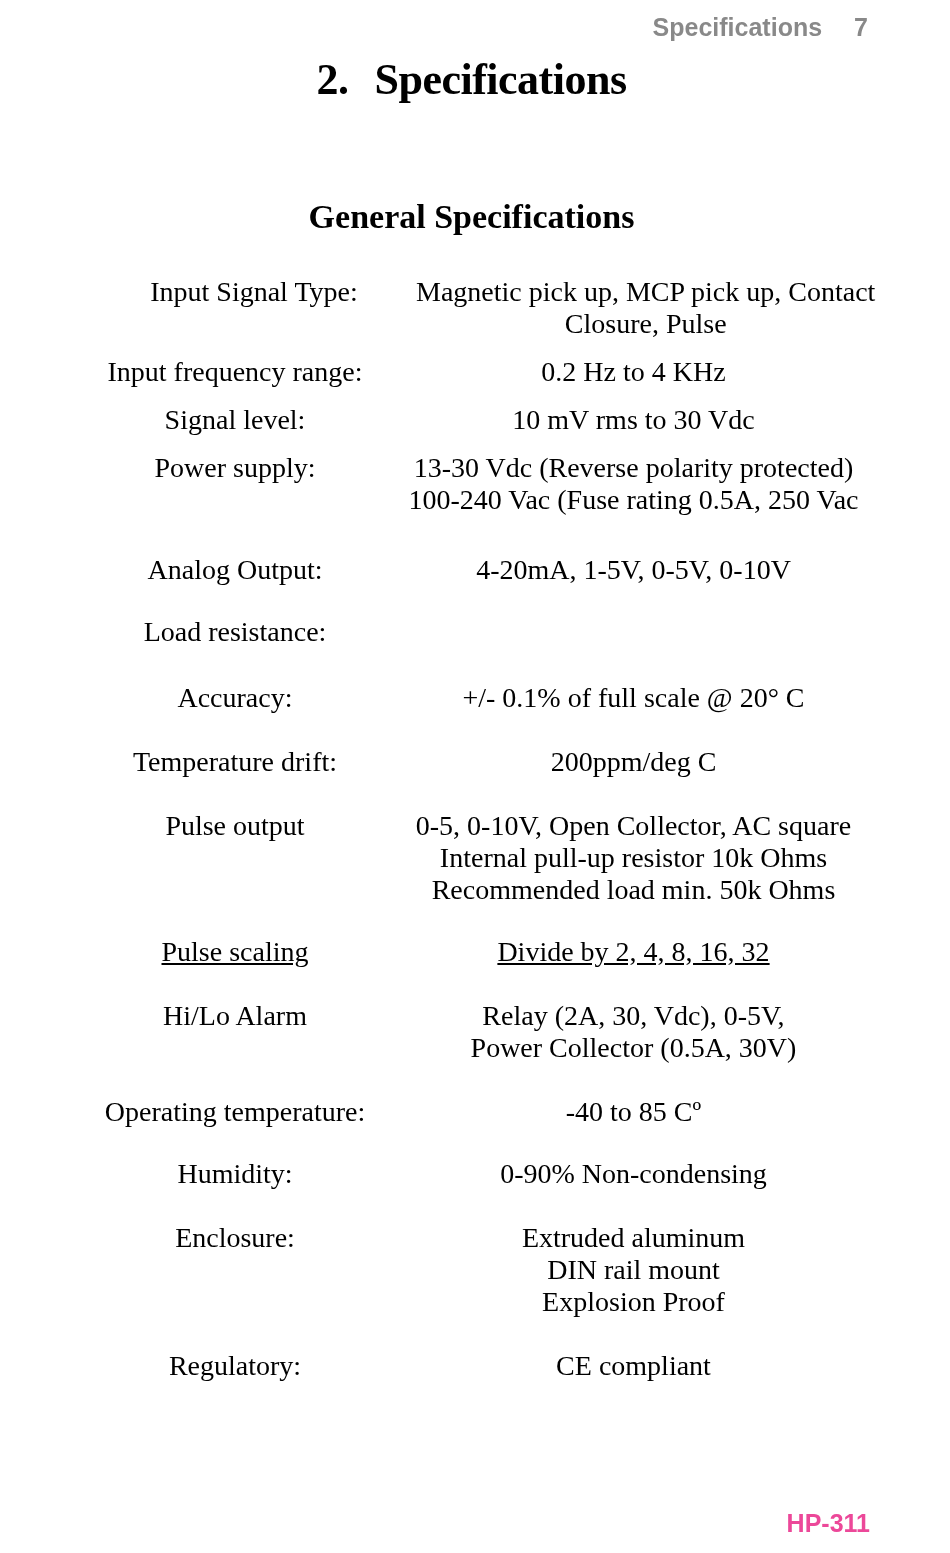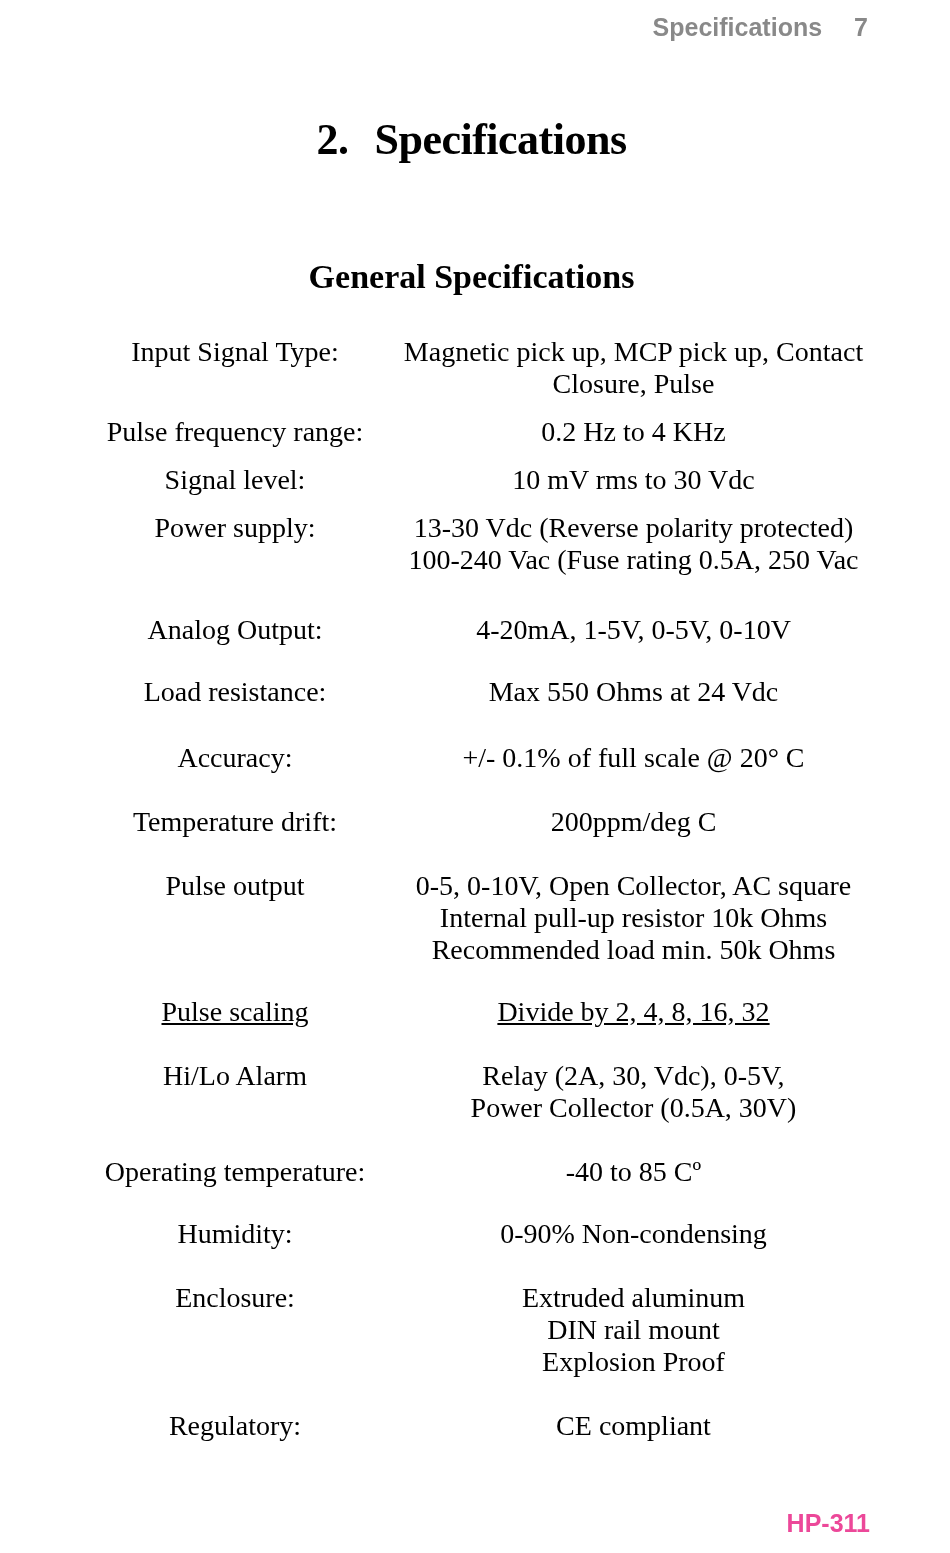--- a/index.html
+++ b/index.html
@@ -23,21 +23,21 @@
     font-size: 25px;
     color: #898989;
     display: flex;
     align-items: baseline;
   }
   .running-header .page-num { margin-left: 32px; }
   .content {
     padding: 0 80px 0 73px;
   }
   h1.chapter-title {
-    padding-top: 116px;
+    padding-top: 56px;
     font-size: 44px;
     line-height: 48px;
     font-weight: bold;
     letter-spacing: -0.5px;
   }
   h1.chapter-title .chapter-number { margin-right: 26px; }
   h2.section-title {
     margin-top: 94px;
     font-size: 34px;
     line-height: 38px;
@@ -50,21 +50,21 @@
     font-size: 28px;
     line-height: 32px;
   }
   .spec-label {
     width: 324px;
     flex: 0 0 324px;
   }
   .spec-value { flex: 1; }
   .value-line { white-space: nowrap; }
   
-  .rows > .spec-row:nth-child(1) { margin-top: 40px; }
+  .rows > .spec-row:nth-child(1) { margin-top: 40px; margin-left: 19px; }
   .rows > .spec-row:nth-child(2),
   .rows > .spec-row:nth-child(3),
   .rows > .spec-row:nth-child(4) { margin-top: 16px; }
   .rows > .spec-row:nth-child(5) { margin-top: 38px; }
   .rows > .spec-row:nth-child(6) { margin-top: 30px; }
   .rows > .spec-row:nth-child(7) { margin-top: 34px; }
   .rows > .spec-row:nth-child(8),
   .rows > .spec-row:nth-child(9) { margin-top: 32px; }
   .rows > .spec-row:nth-child(10) { margin-top: 30px; text-decoration: underline; }
   .rows > .spec-row:nth-child(11),
@@ -103,21 +103,21 @@
     <div class="rows">
   <div class="spec-row">
     <div class="spec-label">Input Signal Type:</div>
     <div class="spec-value">
             <div class="value-line">Magnetic pick up, MCP pick up, Contact</div>
             <div class="value-line">Closure, Pulse</div>
           </div>
   </div>
 
   <div class="spec-row">
-    <div class="spec-label">Pulse frequency range:</div>
+    <div class="spec-label">Input frequency range:</div>
     <div class="spec-value">
             <div class="value-line">0.2 Hz to 4 KHz</div>
           </div>
   </div>
 
   <div class="spec-row">
     <div class="spec-label">Signal level:</div>
     <div class="spec-value">
             <div class="value-line">10 mV rms to 30 Vdc</div>
           </div>
@@ -133,23 +133,20 @@
 
   <div class="spec-row">
     <div class="spec-label">Analog Output:</div>
     <div class="spec-value">
             <div class="value-line">4-20mA, 1-5V, 0-5V, 0-10V</div>
           </div>
   </div>
 
   <div class="spec-row">
     <div class="spec-label">Load resistance:</div>
-    <div class="spec-value">
-            <div class="value-line">Max 550 Ohms at 24 Vdc</div>
-          </div>
   </div>
 
   <div class="spec-row">
     <div class="spec-label">Accuracy:</div>
     <div class="spec-value">
             <div class="value-line">+/- 0.1% of full scale @ 20° C</div>
           </div>
   </div>
 
   <div class="spec-row">

